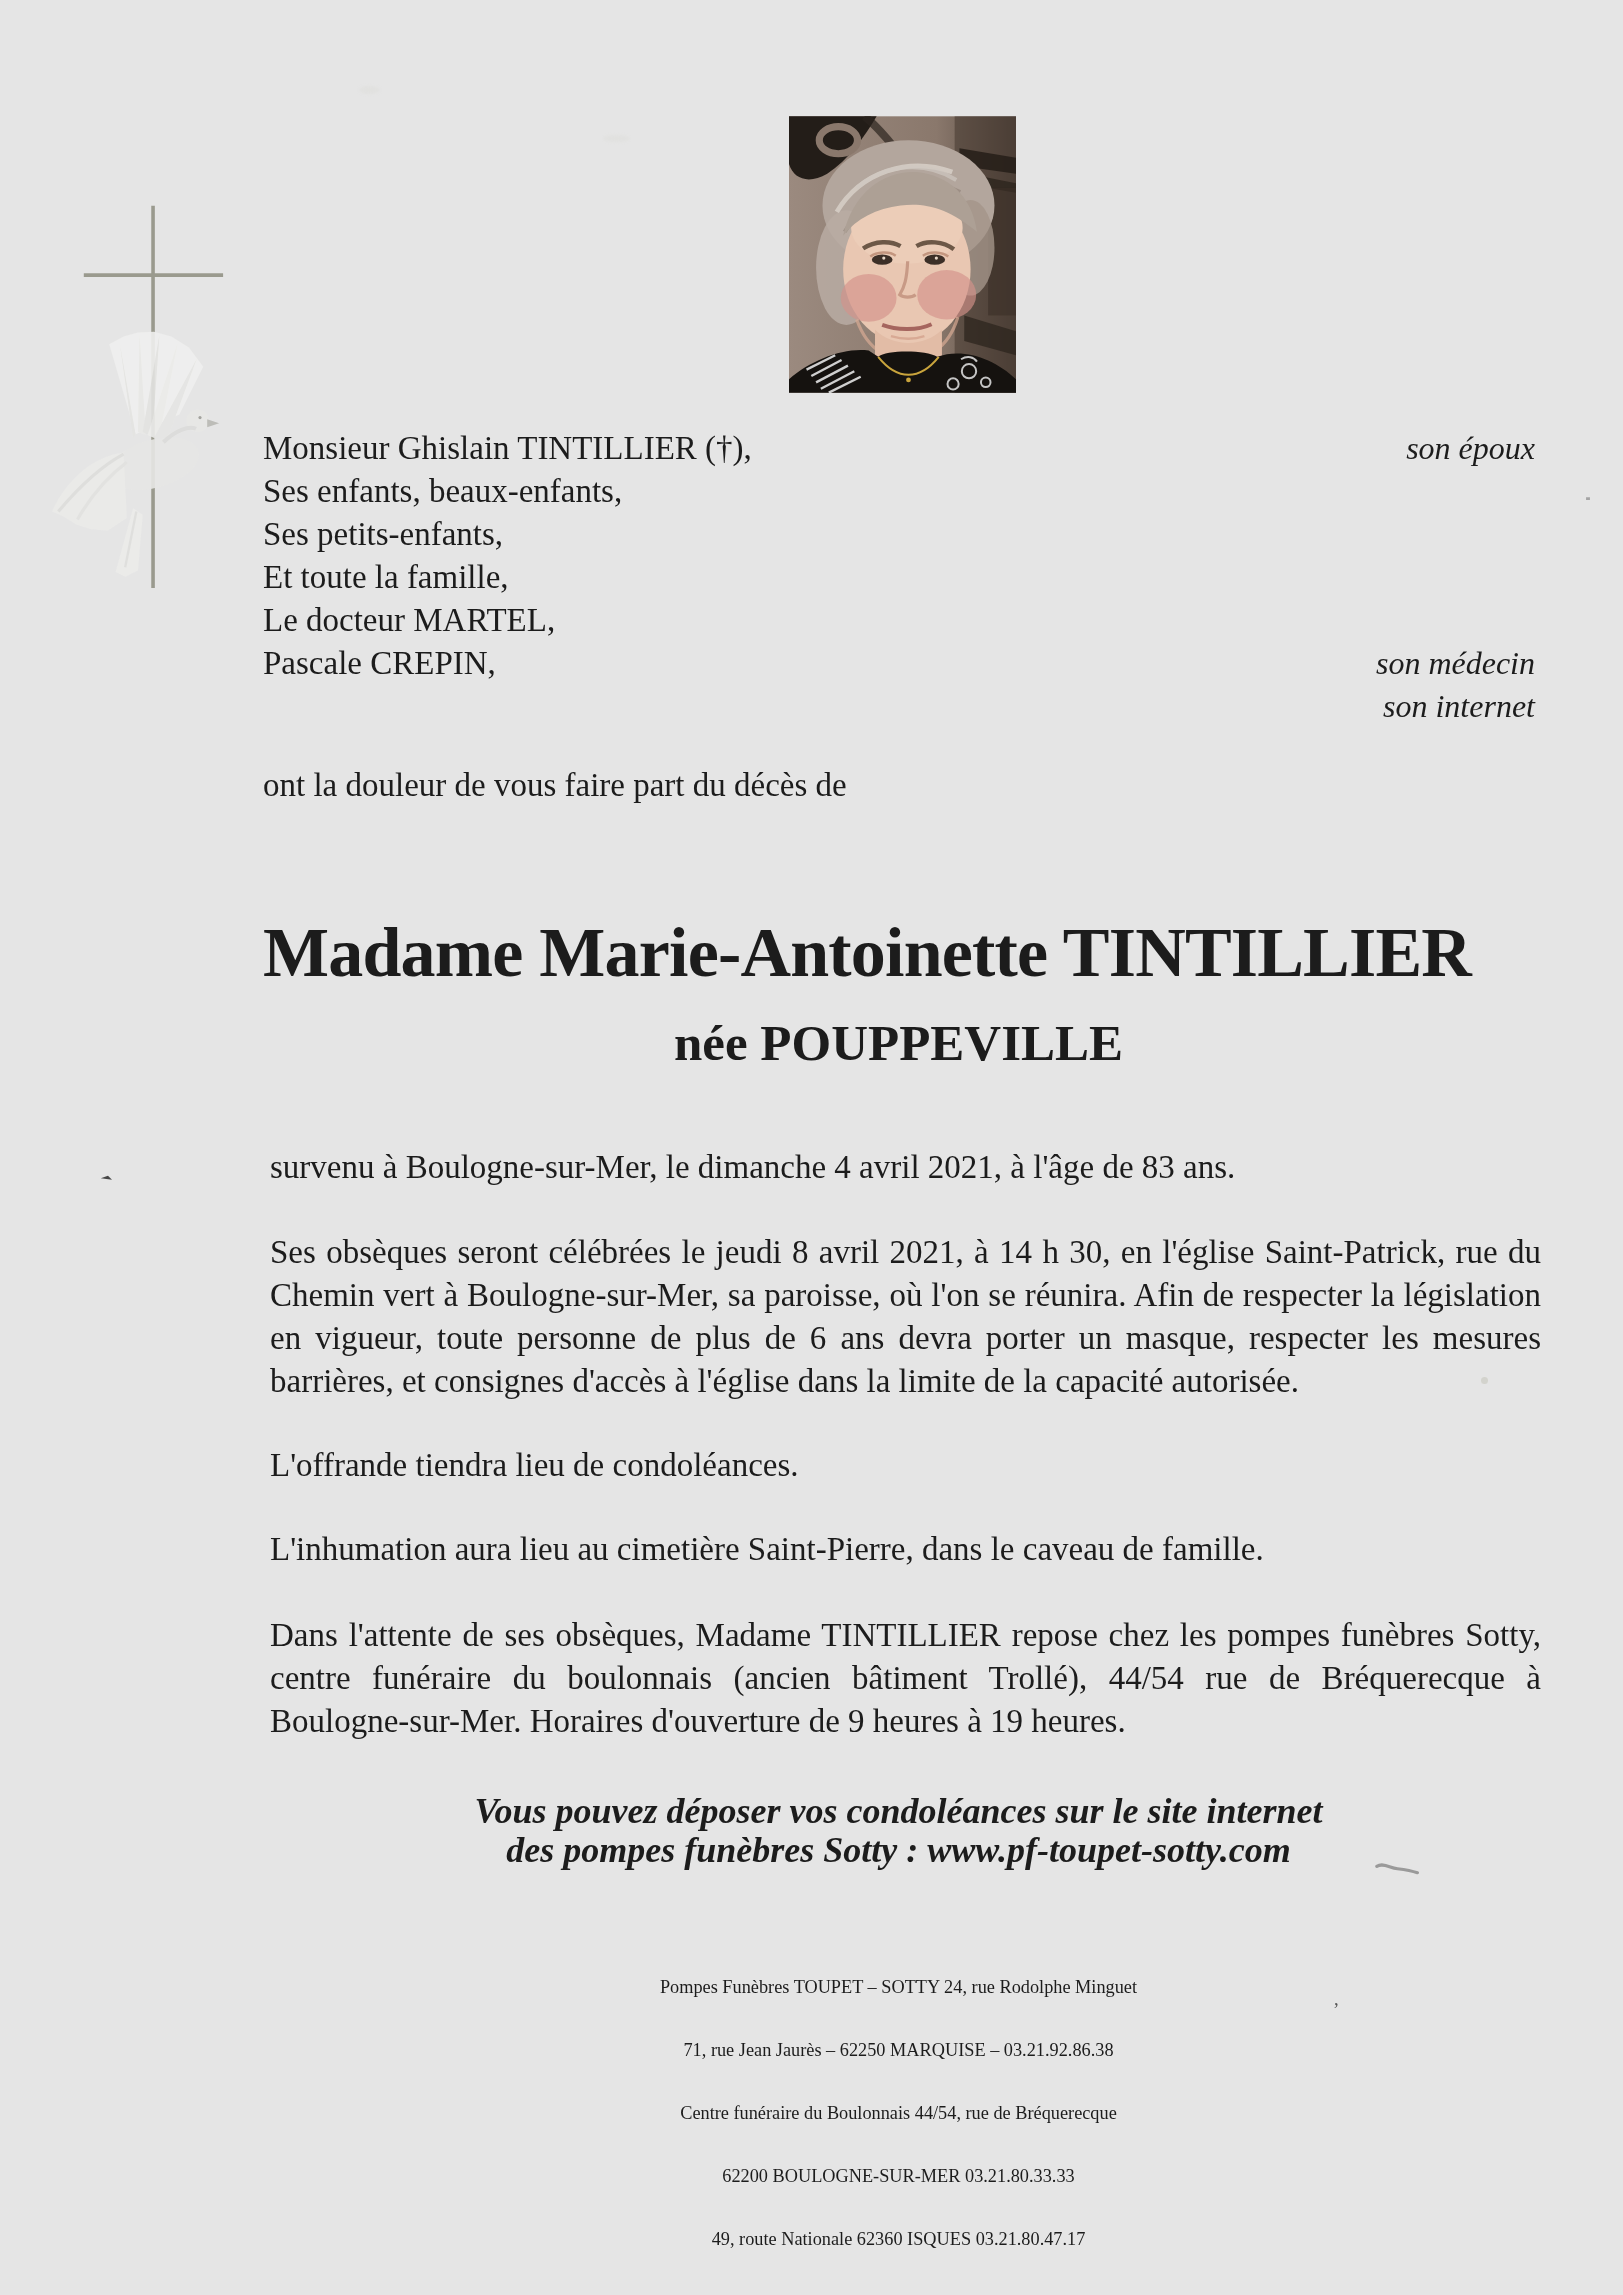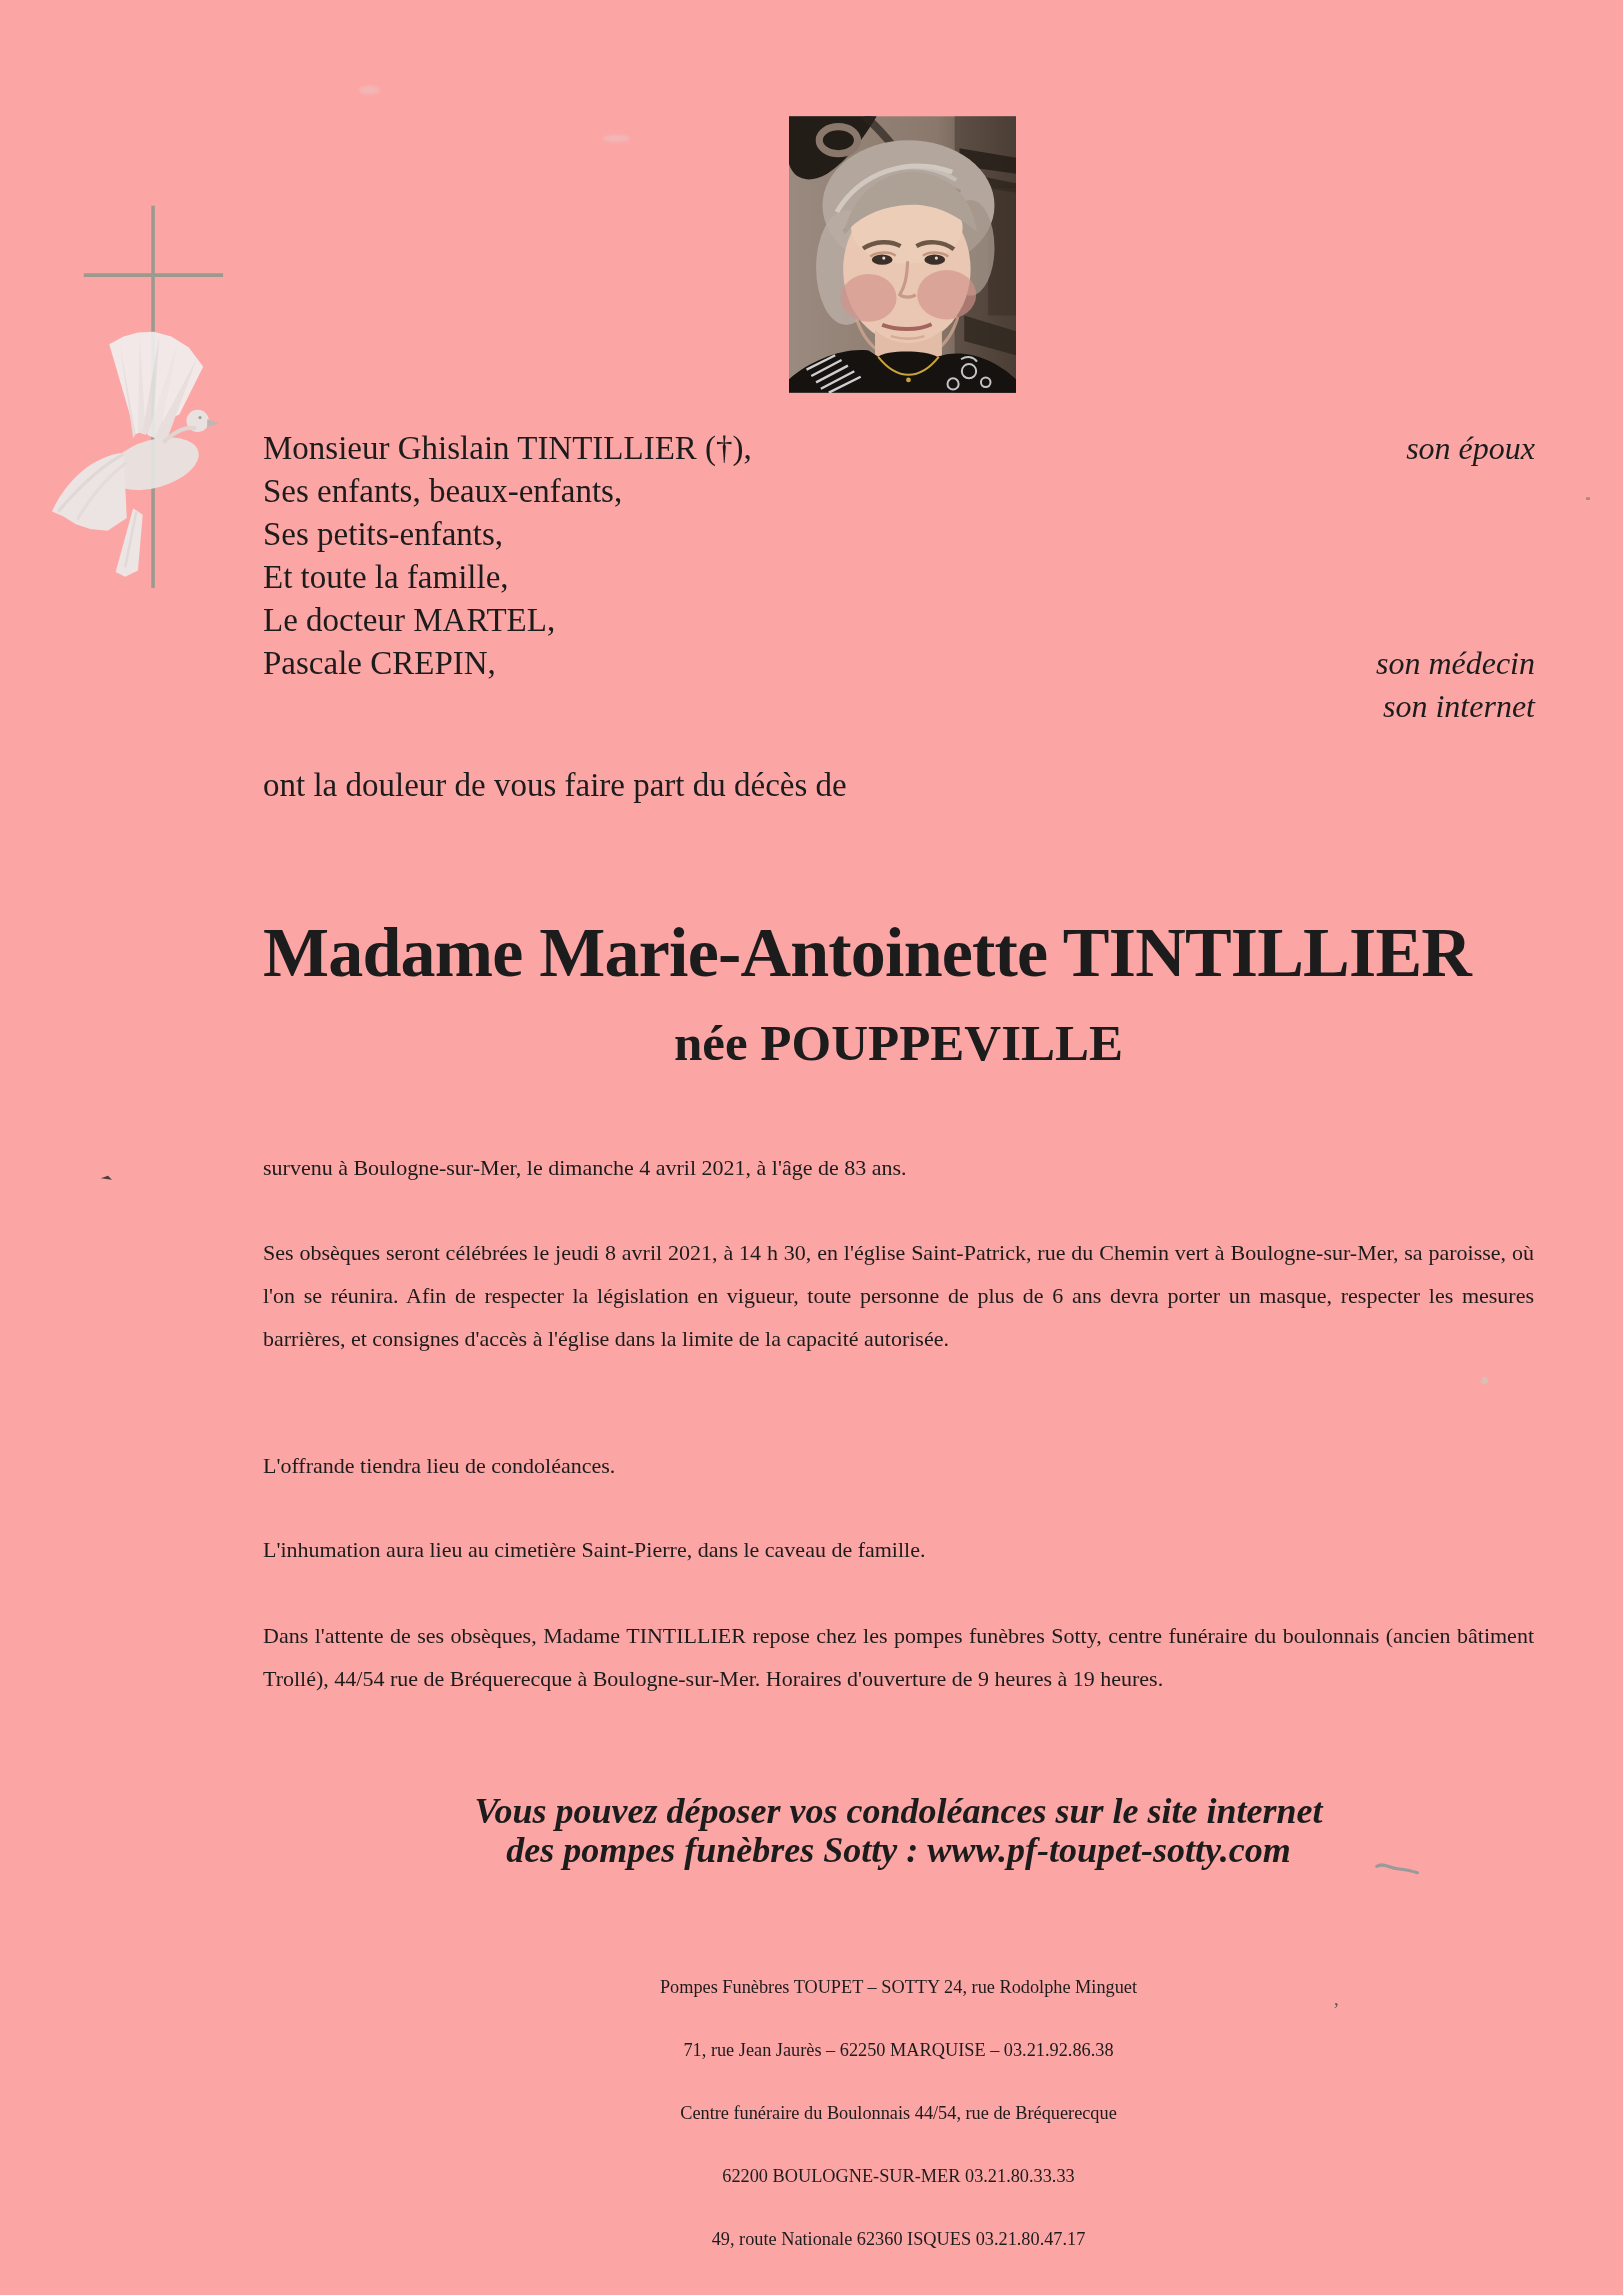--- a/index.html
+++ b/index.html
@@ -1,41 +1,41 @@
 <!DOCTYPE html>
 <html style="font-size:12.8px"><head>
 <meta charset="utf-8">
 <style>
   html,body{margin:0;padding:0;background:#cfcfcf;}
   .page{
     position:relative;
     width:1624px;height:2295px;
     margin:0 auto;
-    background:#fca5a5;
+    background:#e5e5e5;
     overflow:hidden;
     font-family:"Liberation Serif", serif;
     color:#1c1c1c;
   }
   .abs{position:absolute;}
   
   .photo{left:789px;top:116px;width:227px;height:277px;}
   .photo svg{display:block;width:100%;height:100%;}
   
   .memorial-art{left:44px;top:199px;width:199px;height:399px;}
   .memorial-art svg{display:block;width:100%;height:100%;}
   
   .family{left:263px;top:427px;font-size:33px;line-height:43px;white-space:nowrap;}
   .relation{font-style:italic;font-size:32px;line-height:43px;right:89px;text-align:right;white-space:nowrap;}
   .rel-epoux{top:427px;}
   .rel-medecin{top:642px;}
   .rel-infirmier{top:685px;}
   .intro{left:263px;top:767px;font-size:33px;white-space:nowrap;}
   .title{left:263px;top:913px;width:1271px;text-align:left;font-size:70px;font-weight:bold;letter-spacing:-0.8px;white-space:nowrap;}
   .maiden{left:263px;top:1014px;width:1271px;text-align:center;font-size:51px;font-weight:bold;}
-  .para{left:263px;width:1271px;font-size:22px;line-height:43px;}
+  .para{left:270px;width:1271px;font-size:33px;line-height:43px;}
   .just{text-align:justify;}
   .p1{top:1146px;white-space:nowrap;}
   .p2{top:1231px;}
   .p3{top:1444px;}
   .p4{top:1528px;}
   .p5{top:1614px;}
   .note{left:263px;top:1792px;width:1271px;text-align:center;
         font-size:36px;line-height:39px;font-weight:bold;font-style:italic;}
   .footer{left:263px;top:1935px;width:1271px;text-align:center;
           font-size:18.3px;line-height:21px;white-space:pre-wrap;}

